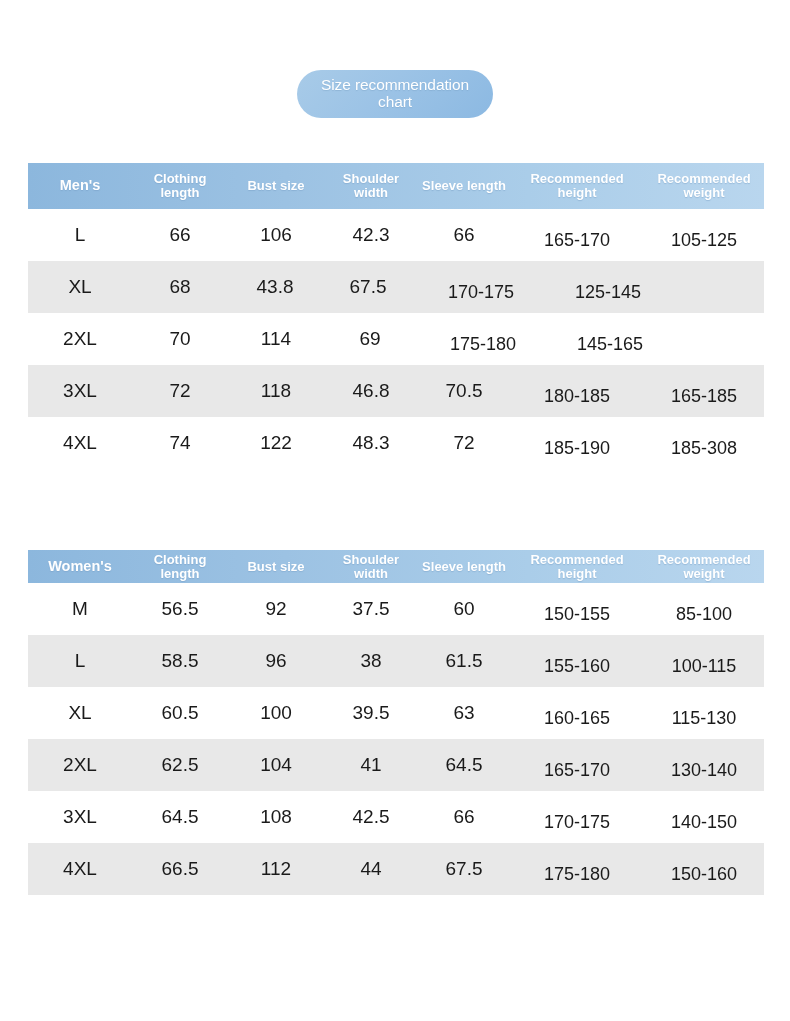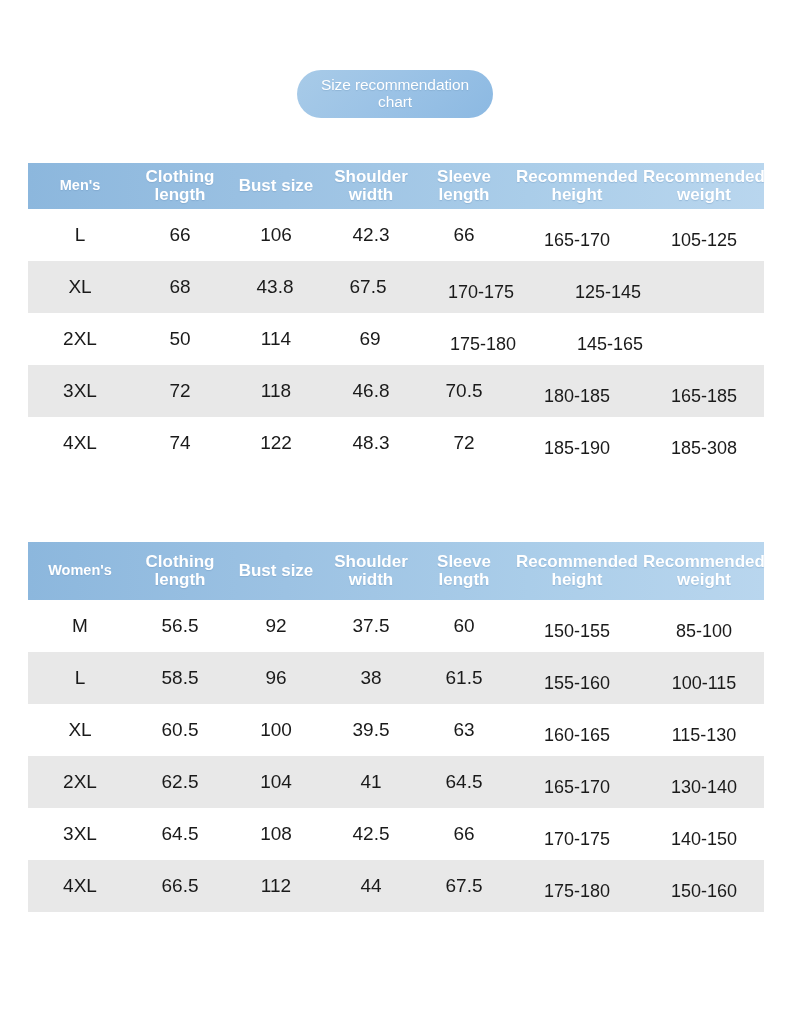--- a/index.html
+++ b/index.html
@@ -52,35 +52,35 @@
     width: 736px;
   }
   #men-table  { top: 163px; }
   #women-table{ top: 542px; }
 
   .table-head {
     display: flex;
     height: 46px;
     background: linear-gradient(to right, #8cb7dd 0%, #9cc2e3 35%, #aacde9 68%, #b9d6ee 100%);
   }
-  #women-table .table-head { height: 58px; }
+  #women-table .table-head { height: 33px; margin-top: 8px; }
 
   .table-head .cell {
     display: flex;
     align-items: center;
     justify-content: center;
     text-align: center;
     color: #ffffff;
     font-weight: bold;
     line-height: 1.04;
     padding: 0 2px;
     text-shadow: 0 1px 1px rgba(110,150,190,0.40);
   }
   .table-head .cell.size-col   { font-size: 14.5px; }
-  .table-head .cell.metric-col { font-size: 17px; }
+  .table-head .cell.metric-col { font-size: 13px; }
 
   .table-row {
     display: flex;
     height: 52px;
     background: #ffffff;
   }
   .table-row.alt { background: #e8e8e8; }
   #women-table .table-row { height: 52px; }
 
   .table-row .cell {
@@ -138,21 +138,21 @@
   <div class="table-row alt">
     <div class="cell c0">XL</div>
     <div class="cell c1">68</div>
     <div class="cell c3">43.8</div>
     <div class="cell c4">67.5</div>
     <div class="cell range-col c5">170-175</div>
     <div class="cell range-col c6">125-145</div>
   </div>
   <div class="table-row">
     <div class="cell c0">2XL</div>
-    <div class="cell c1">50</div>
+    <div class="cell c1">70</div>
     <div class="cell c2">114</div>
     <div class="cell c4">69</div>
     <div class="cell range-col c5">175-180</div>
     <div class="cell range-col c6">145-165</div>
   </div>
   <div class="table-row alt">
     <div class="cell c0">3XL</div>
     <div class="cell c1">72</div>
     <div class="cell c2">118</div>
     <div class="cell c3">46.8</div>

